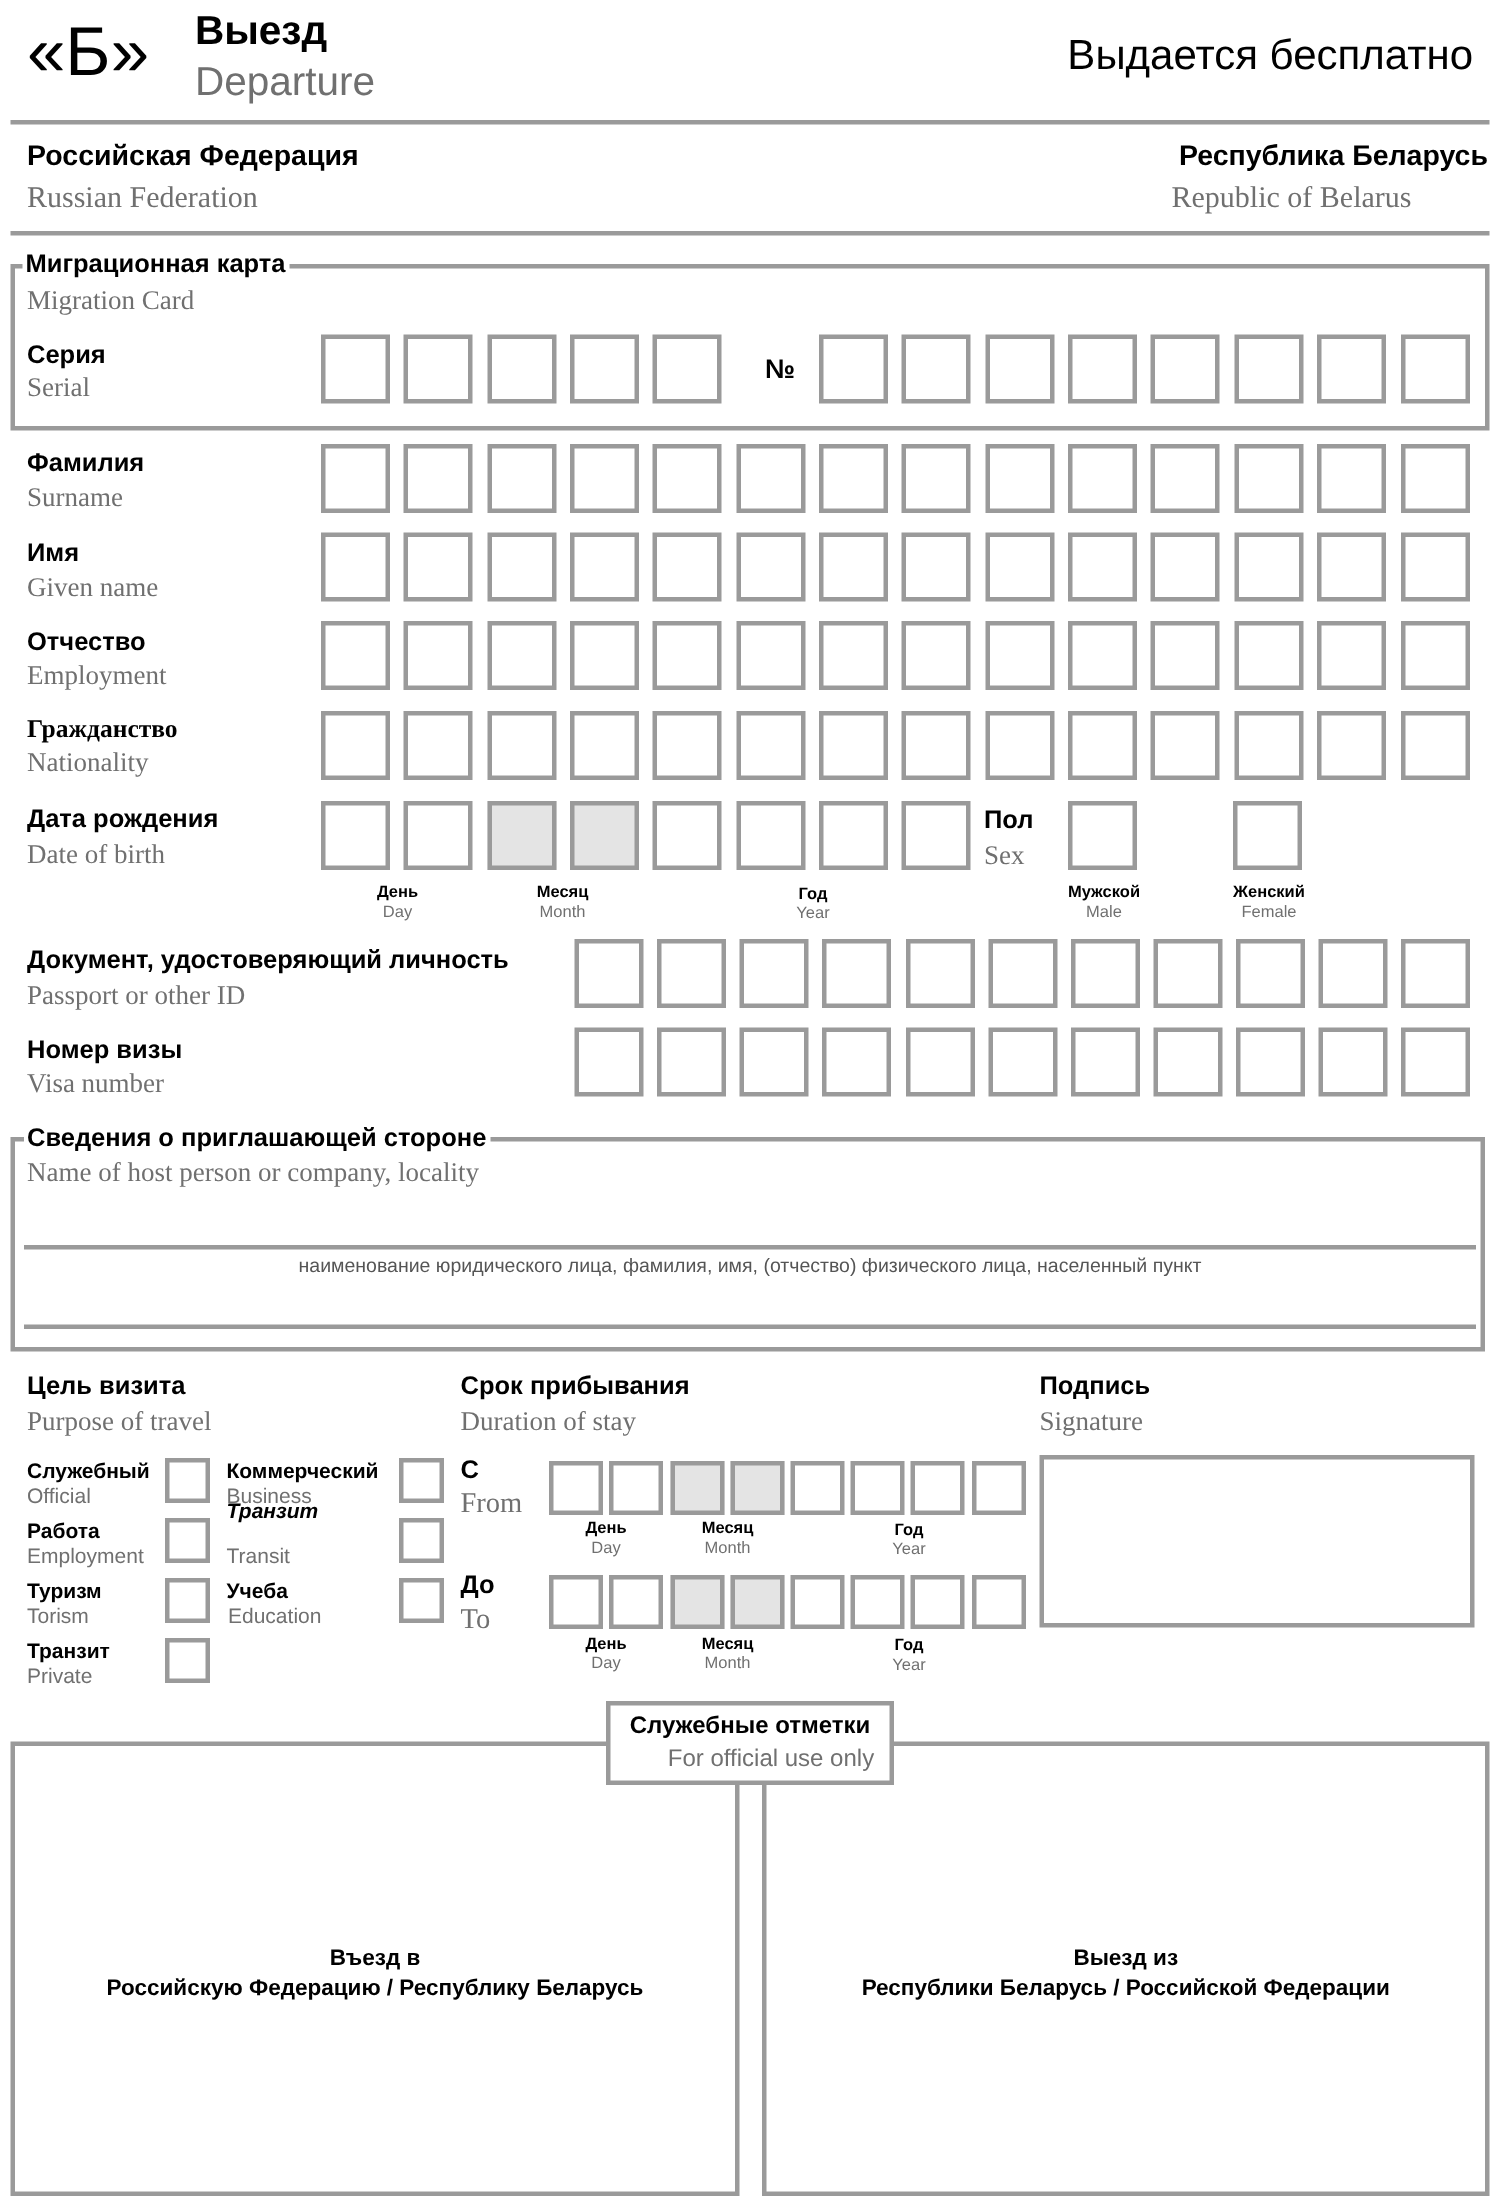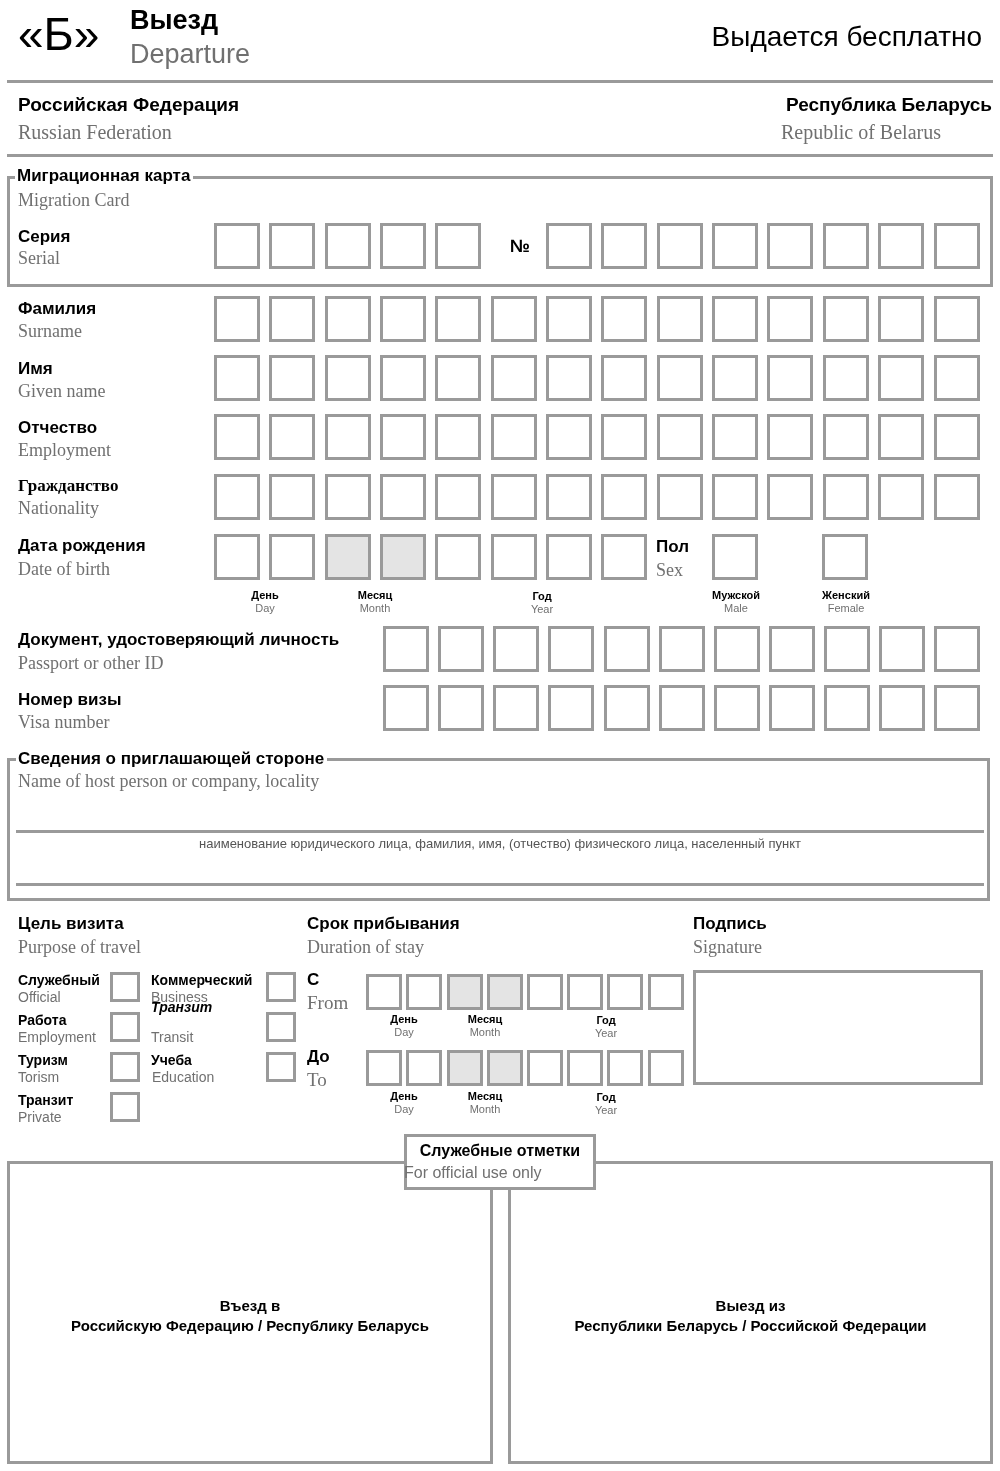--- a/index.html
+++ b/index.html
@@ -310,21 +310,21 @@
 </div>
 
 <div class="abs lbl-ru" style="left:693px; top:914px;">Подпись</div>
 <div class="abs lbl-en" style="left:693px; top:936px;">Signature</div>
 <div class="frame" style="left:693px; top:970px; width:290px; height:115px;"></div>
 
 <div class="frame" style="left:7px; top:1161px; width:486px; height:303px;"></div>
 <div class="frame" style="left:508px; top:1161px; width:485px; height:303px;"></div>
 <div class="frame" style="left:404px; top:1134px; width:192px; height:56px; background:#fff;"></div>
 <div class="abs" style="left:404px; top:1142px; width:192px; text-align:center; font-size:16px; font-weight:bold;">Служебные отметки</div>
-<div class="abs en" style="left:404px; top:1164px; width:220px; text-align:left; font-size:16px;">For official use only</div>
+<div class="abs en" style="left:404px; top:1164px; width:220px; text-align:center; font-size:16px;">For official use only</div>
 
 <div class="abs" style="left:7px; top:1296px; width:486px; text-align:center; font-size:15px; font-weight:bold; line-height:20px;">
   <div>Въезд в</div>
   <div>Российскую Федерацию / Республику Беларусь</div>
 </div>
 <div class="abs" style="left:508px; top:1296px; width:485px; text-align:center; font-size:15px; font-weight:bold; line-height:20px;">
   <div>Выезд из</div>
   <div>Республики Беларусь / Российской Федерации</div>
 </div>
 

